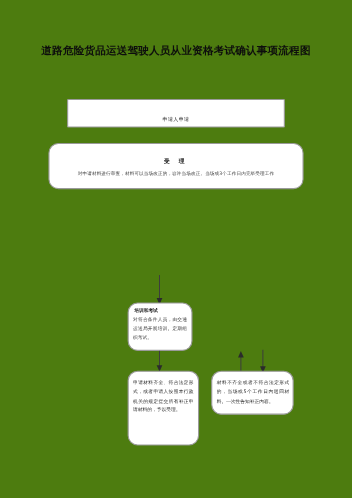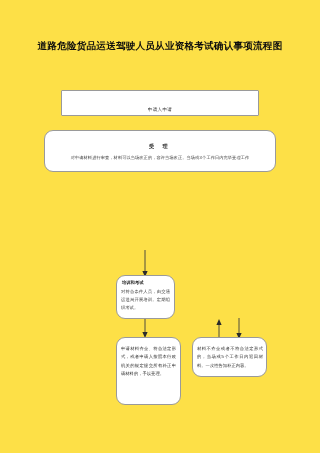--- a/index.html
+++ b/index.html
@@ -12,21 +12,21 @@
     height: 453px;
     position: relative;
     overflow: hidden;
     font-family: "DejaVu Sans", "Liberation Sans", sans-serif;
     color: #1a1a1a;
   }
 
   .page {
     position: absolute;
     inset: 0;
-    background: #fde047;
+    background: #4d7c0f;
   }
 
   
   .doc-title {
     position: absolute;
     left: 0;
     top: 40px;
     width: 320px;
     text-align: center;
     font-size: 9.6px;

